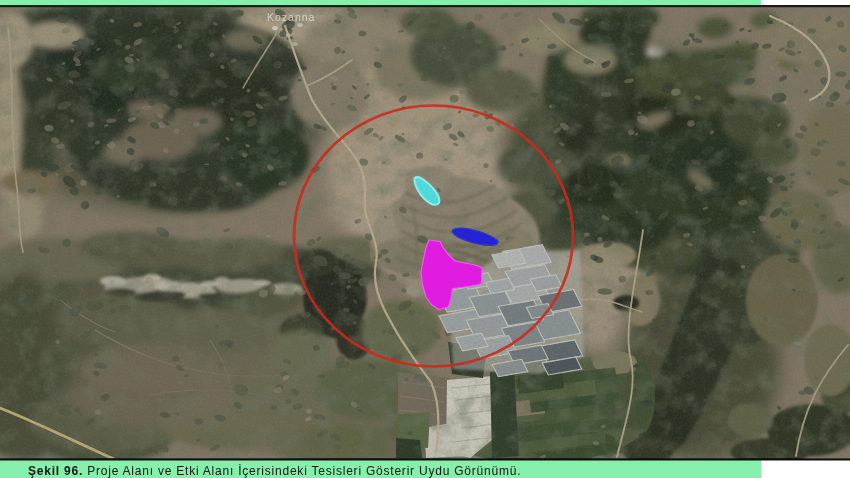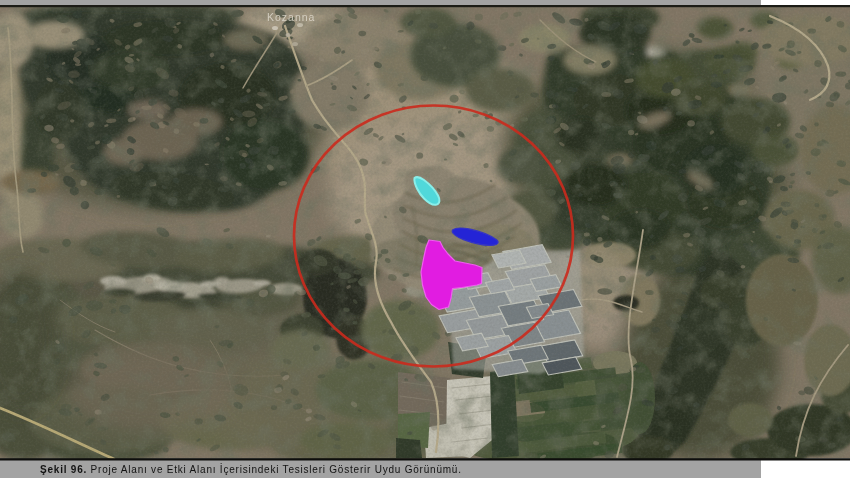--- a/index.html
+++ b/index.html
@@ -1,15 +1,15 @@
 <!DOCTYPE html>
 <html><head><meta charset="utf-8"><style>
 html,body{margin:0;padding:0;background:#ffffff;width:850px;height:478px;overflow:hidden;font-family:"Liberation Sans",sans-serif;}
-#page{position:relative;width:761px;height:478px;background:#a3a3a3;filter:blur(0.4px);}
-#cap{position:absolute;left:40px;top:463.5px;font-size:10px;color:#131313;white-space:nowrap;letter-spacing:0.78px;}
+#page{position:relative;width:761px;height:478px;background:#86efac;filter:blur(0.4px);}
+#cap{position:absolute;left:28px;top:463.5px;font-size:12px;color:#131313;white-space:nowrap;letter-spacing:0.78px;}
 </style></head><body>
 <div id="page">
 
 <svg width="850" height="478" viewBox="0 0 850 478" style="position:absolute;left:0;top:0">
 <defs>
 <clipPath id="map">
           <rect x="0" y="7" width="850" height="451.3"></rect>
         </clipPath>
 <filter id="b1" x="-50%" y="-50%" width="200%" height="200%">
           <feGaussianBlur stdDeviation="0.7"></feGaussianBlur>

